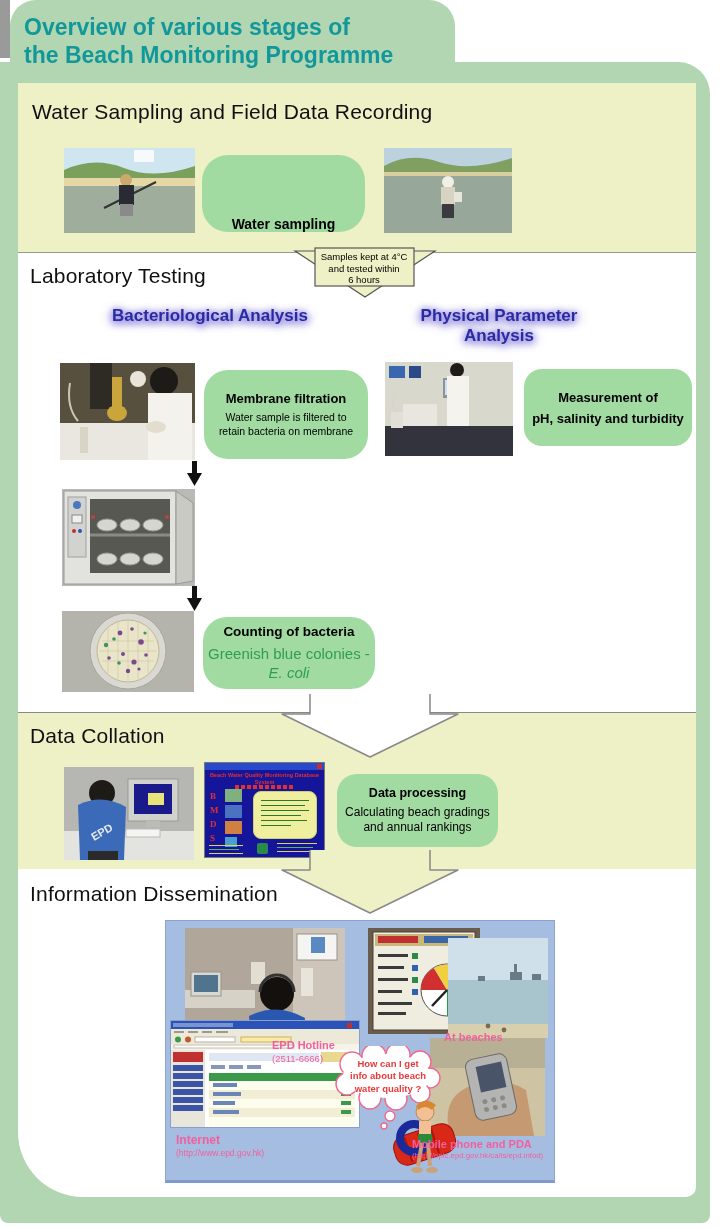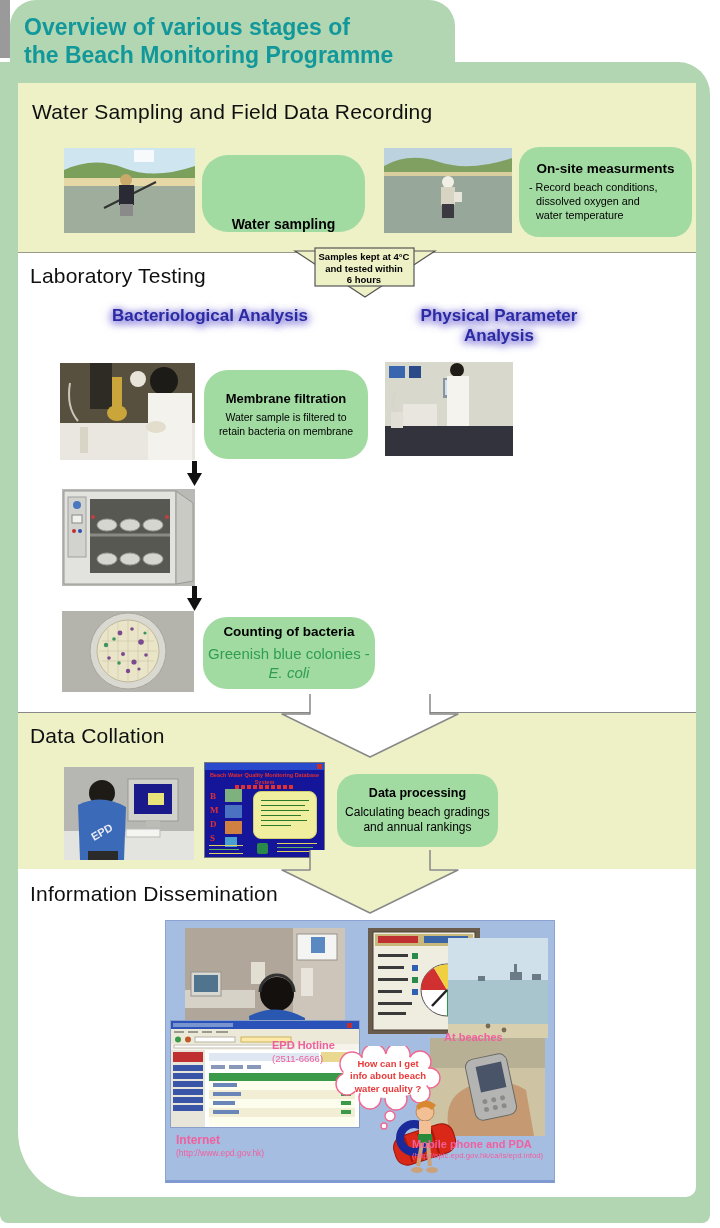--- a/index.html
+++ b/index.html
@@ -31,21 +31,21 @@
   .analysis-heading{font-size:17px;font-weight:bold;color:#2a2aa2;text-align:center;
     text-shadow:0 3px 6px rgba(150,140,224,.95),0 -2px 5px rgba(150,140,224,.55),
                 4px 2px 8px rgba(150,140,224,.75),-4px 2px 8px rgba(150,140,224,.75);}
 
   
   .photo{overflow:hidden;}
   .photo svg{display:block;}
 
   
   #arrow1-text{left:316px;top:251px;width:96px;text-align:center;font-size:9.5px;line-height:1.22;color:#000;}
-  #arrow1-text span{display:block;font-weight:bold;}
+  #arrow1-text span{display:block;}
 
   
   #collage{left:165px;top:920px;width:390px;height:263px;background:#a6bde2;border:1px solid #8aa3d2;border-bottom:3px solid #7e9ad0;box-sizing:border-box;}
   .pink-label{color:#f0609e;font-weight:bold;font-size:11px;}
   .pink-sub{color:#f0609e;font-size:8.5px;}
   .bubble-text{color:#e83a3a;font-weight:bold;font-size:9.5px;line-height:1.3;text-align:center;}
   .bubble-text span{display:block;}
 
   
   #bmds{background:#15159a;border:1px solid #777;box-sizing:border-box;}
@@ -98,28 +98,20 @@
       <path d="M0,18 Q25,4 55,14 T128,10 V26 H0 Z" fill="#80a061"></path>
       <rect x="0" y="24" width="128" height="6" fill="#d9cf9e"></rect>
       <rect x="0" y="28" width="128" height="57" fill="#97a89b"></rect>
       <circle cx="64" cy="34" r="6" fill="#f2efe4"></circle>
       <rect x="57" y="39" width="14" height="18" fill="#d8d4c4"></rect>
       <rect x="58" y="56" width="12" height="14" fill="#3a3a40"></rect>
       <rect x="70" y="44" width="8" height="10" fill="#e8e6da"></rect>
     </svg>
   </div>
 
-  <div class="abs gbox" style="left:519px;top:147px;width:173px;height:90px;border-radius:20px;align-items:flex-start;padding:0 10px;box-sizing:border-box;">
-    <div class="gtitle" style="align-self:center;font-size:13.5px;">On-site measurments</div>
-    <div class="gbody" style="text-align:left;">
-      <span style="display:block;">- Record beach conditions,</span>
-      <span style="display:block;padding-left:7px;">dissolved oxygen and</span>
-      <span style="display:block;padding-left:7px;">water temperature</span>
-    </div>
-  </div>
 
   <div class="abs" style="left:287px;top:247px;width:160px;height:54px;">
     <svg width="160" height="54" viewBox="0 0 160 54">
       <polygon points="8,4 148,4 78,50" fill="#eef0c6" stroke="#555" stroke-width="1.2"></polygon>
       <rect x="28" y="1" width="99" height="38" fill="#eef0c6" stroke="#555" stroke-width="1.2"></rect>
     </svg>
   </div>
   <div class="abs" id="arrow1-text">
     <span>Samples kept at 4°C</span>
     <span>and tested within</span>
@@ -158,20 +150,24 @@
       <rect x="24" y="4" width="12" height="12" fill="#2a4a8a"></rect>
       <rect x="58" y="16" width="26" height="20" fill="#8a94a0"></rect>
       <rect x="60" y="18" width="22" height="15" fill="#cfe0ea"></rect>
       <circle cx="72" cy="8" r="7" fill="#1f1c18"></circle>
       <path d="M62,14 h22 v52 h-22 z" fill="#f5f3ee"></path>
       <rect x="0" y="64" width="128" height="30" fill="#33333d"></rect>
       <rect x="18" y="42" width="34" height="22" fill="#e8e6de"></rect>
       <path d="M10,30 q-6,18 8,26" stroke="#d8d6cc" stroke-width="3" fill="none"></path>
       <rect x="6" y="50" width="12" height="16" fill="#e2e0d6"></rect>
     </svg>
+  </div>
+  <div class="abs gbox" style="left:524px;top:369px;width:168px;height:77px;border-radius:18px;">
+    <div class="gtitle">Measurement of</div>
+    <div class="gtitle" style="margin-top:6px;">pH, salinity and turbidity</div>
   </div>
 
   <div class="abs" style="left:185px;top:461px;">
     <svg width="19" height="26" viewBox="0 0 19 26">
       <rect x="7" y="0" width="5" height="14" fill="#111"></rect>
       <polygon points="2,12 17,12 9.5,25" fill="#111"></polygon>
     </svg>
   </div>
 
   <div class="abs photo" style="left:62px;top:489px;width:133px;height:97px;">

